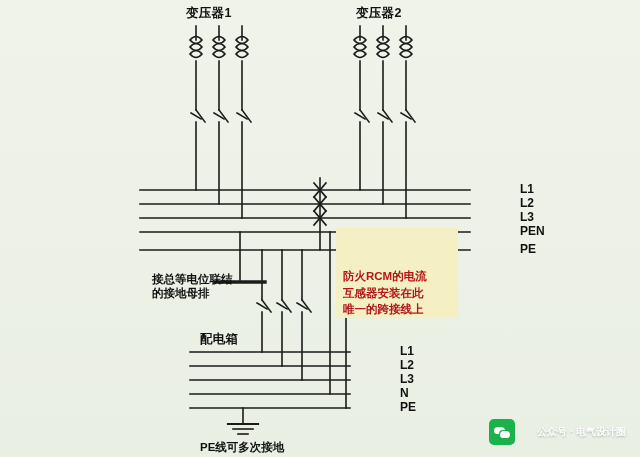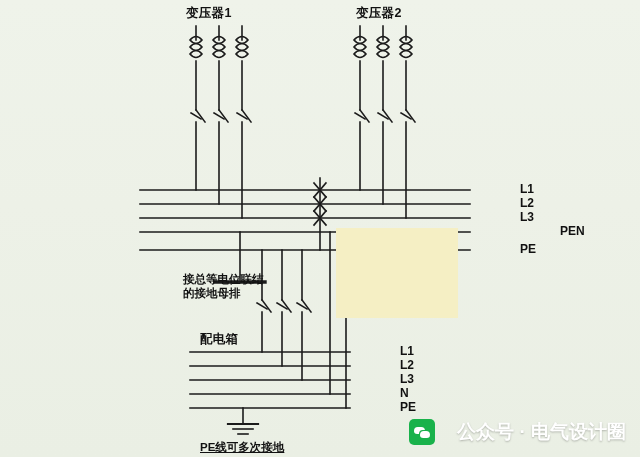--- a/index.html
+++ b/index.html
@@ -58,23 +58,24 @@
     position: absolute;
     background: #f5efc4;
     border: none;
     box-shadow: 0 0 0 0 transparent;
   }
   .wm {
     position: absolute;
     right: 14px;
     bottom: 12px;
     display: flex;
+    align-items: center;
     gap: 22px;
     color: #ffffff;
-    font-size: 19px;
+    font-size: 10px;
     font-weight: bold;
     text-shadow: 0 1px 2px rgba(0,0,0,0.25);
   }
   .wm-badge {
     width: 26px;
     height: 26px;
     border-radius: 5px;
     background: #19b24b;
     position: relative;
     flex: 0 0 auto;
@@ -235,36 +236,39 @@
         <line x1="238" y1="434" x2="248" y2="434"></line>
       </g>
 
       <g>
         <line x1="352" y1="252" x2="352" y2="262"></line>
       </g>
     </g>
   </svg>
 
   <div class="callout" style="left:336px; top:228px; width:122px; height:90px;"></div>
+  <div class="lbl lbl-note" style="left:343px; top:268px; width:112px;">防火RCM的电流
+互感器安装在此
+唯一的跨接线上</div>
 
   <div class="lbl lbl-title" style="left:186px; top:6px;text-align:right;">变压器1</div>
   <div class="lbl lbl-title" style="left:356px; top:6px;text-align:center;">变压器2</div>
 
 
-  <div class="lbl lbl-small" style="left:152px; top:272px;margin-left:31px;">接总等电位联结
+  <div class="lbl lbl-small" style="left:152px; top:272px;">接总等电位联结
 的接地母排</div>
 
   <div class="lbl lbl-title" style="left:200px; top:332px;">配电箱</div>
 
-  <div class="lbl lbl-small" style="left:200px; top:440px;text-decoration:underline;">PE线可多次接地</div>
+  <div class="lbl lbl-small" style="left:200px; top:440px;">PE线可多次接地</div>
 
   <div class="lbl lbl-bus" style="left:476px; top:182px;">L1</div>
   <div class="lbl lbl-bus" style="left:476px; top:196px;">L2</div>
   <div class="lbl lbl-bus" style="left:476px; top:210px;">L3</div>
-  <div class="lbl lbl-bus" style="left:476px; top:224px;margin-left:40px;">PEN</div>
+  <div class="lbl lbl-bus" style="left:476px; top:224px;">PEN</div>
   <div class="lbl lbl-bus" style="left:476px; top:242px;">PE</div>
 
   <div class="lbl lbl-bus" style="left:356px; top:344px;">L1</div>
   <div class="lbl lbl-bus" style="left:356px; top:358px;">L2</div>
   <div class="lbl lbl-bus" style="left:356px; top:372px;">L3</div>
   <div class="lbl lbl-bus" style="left:356px; top:386px;">N</div>
   <div class="lbl lbl-bus" style="left:356px; top:400px;">PE</div>
 
   <div class="wm">
     <span class="wm-badge"></span>

